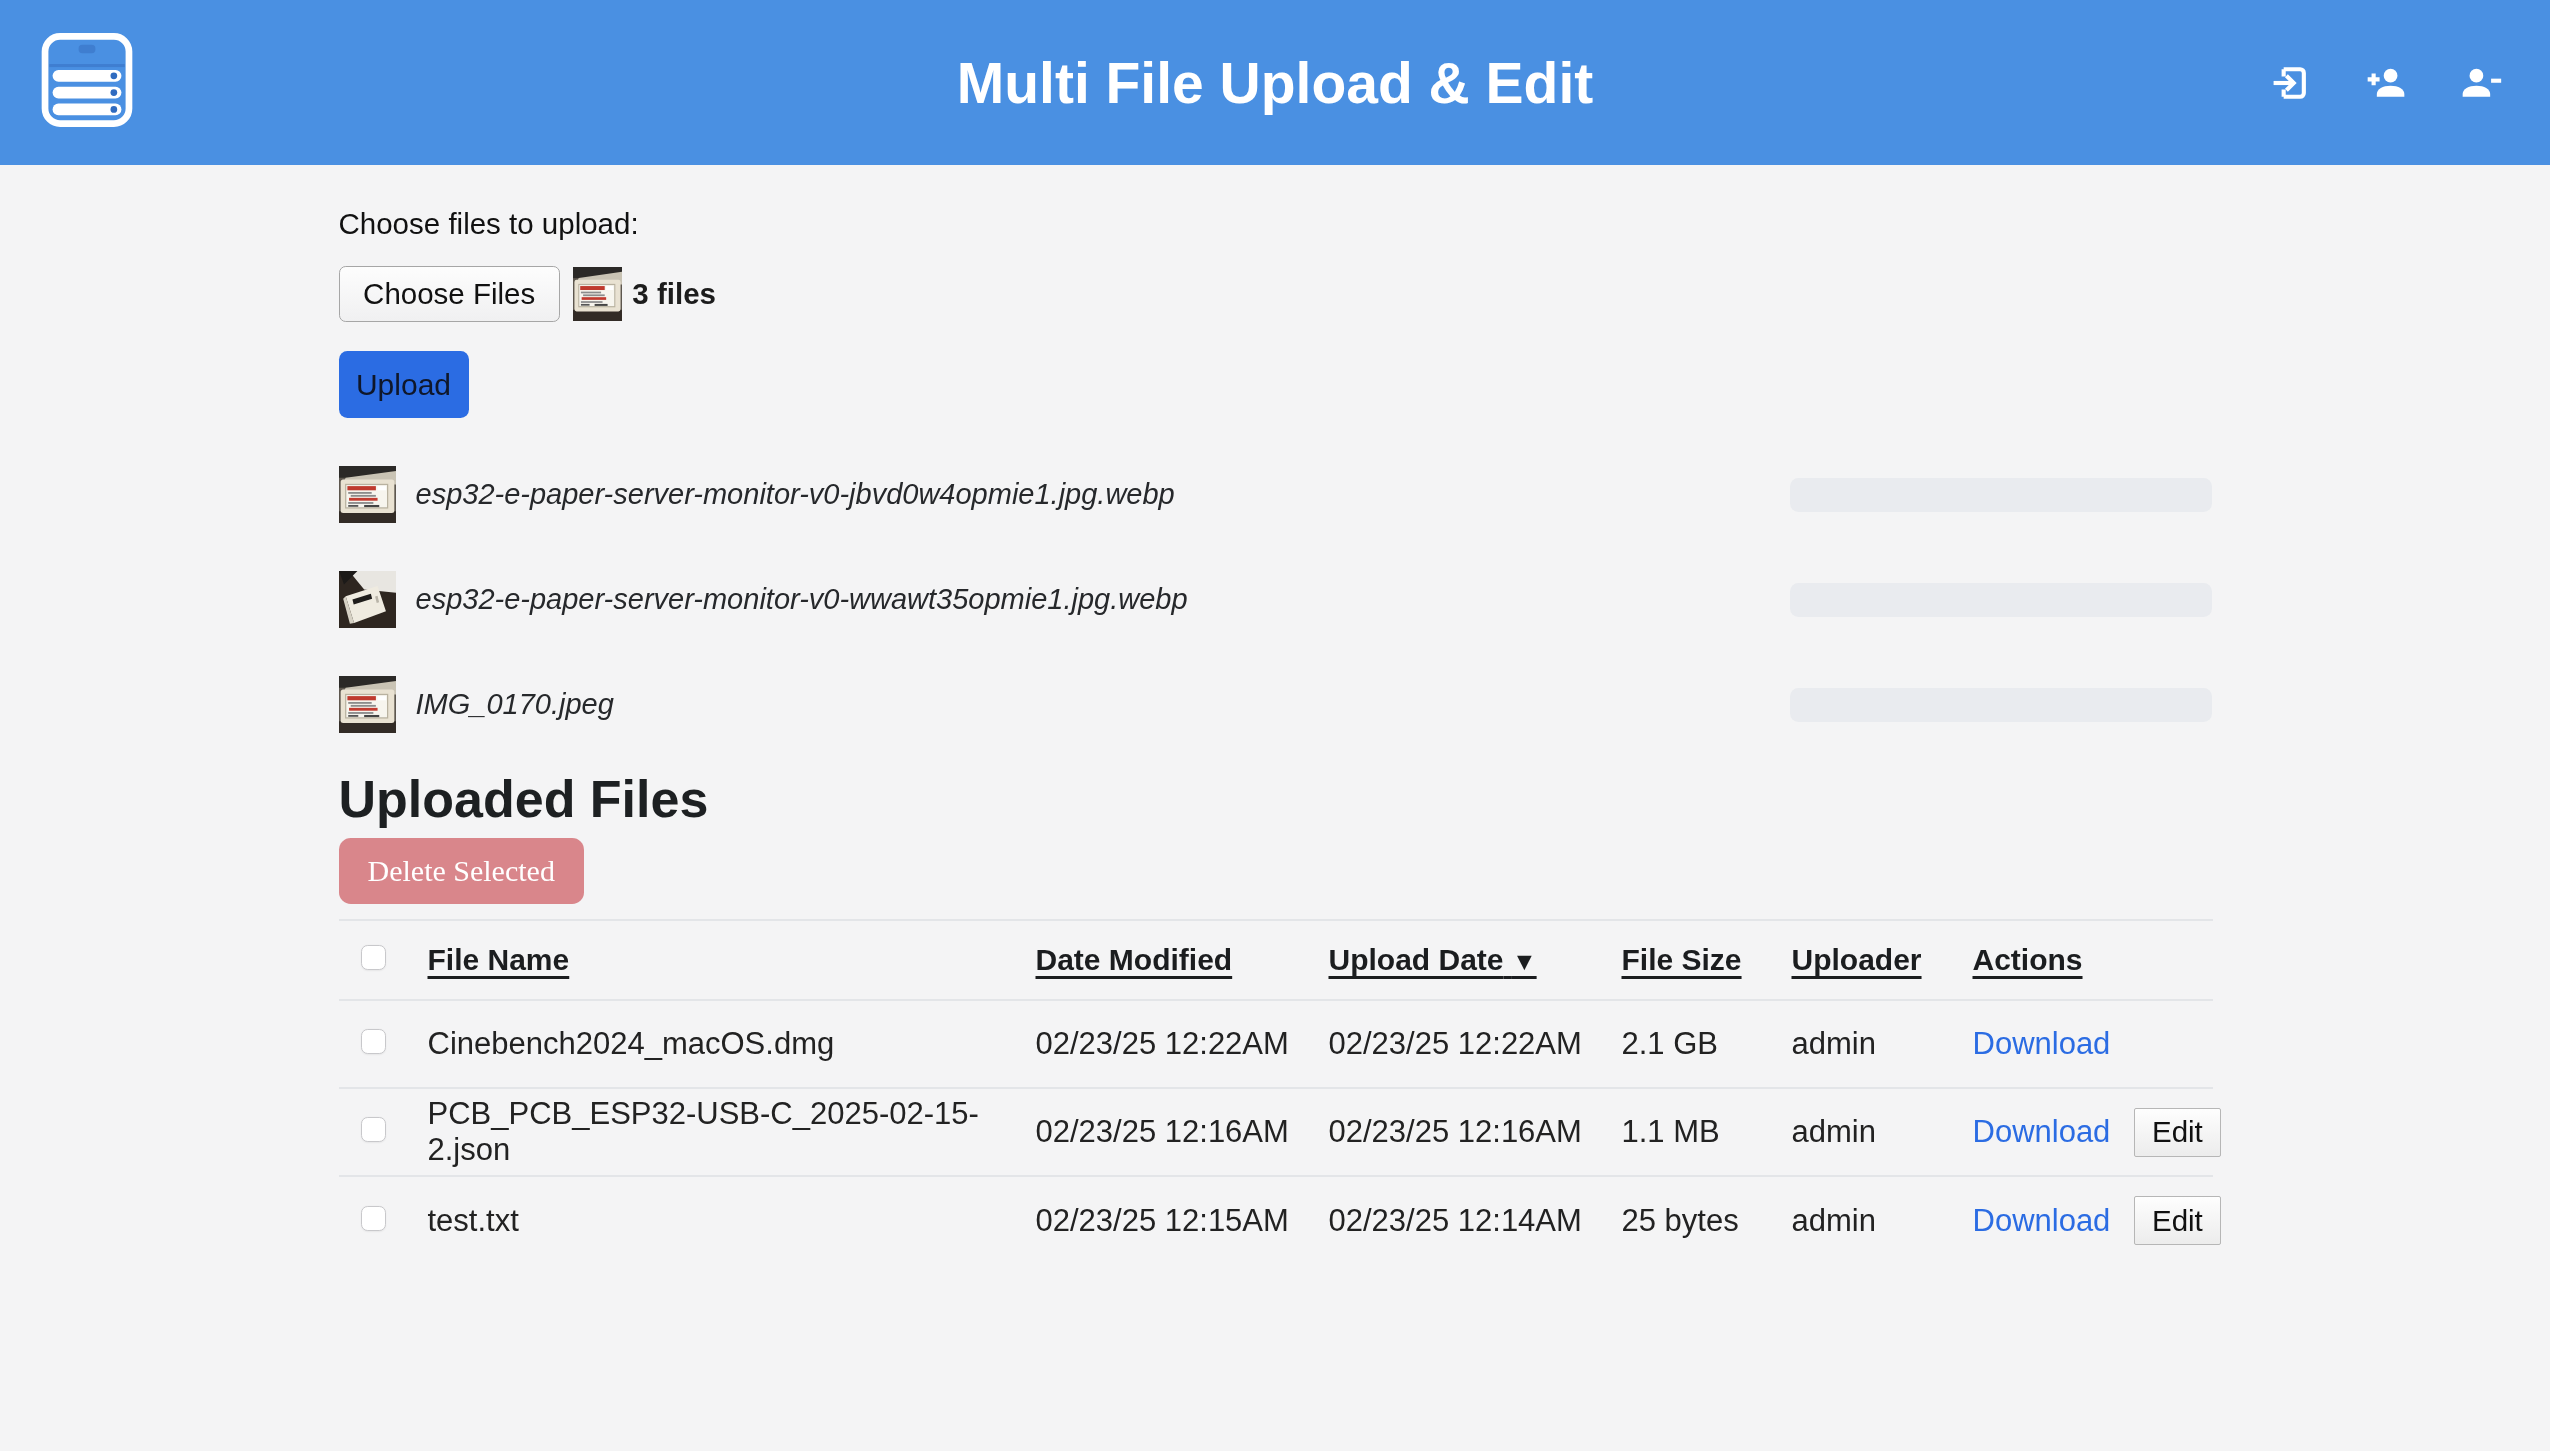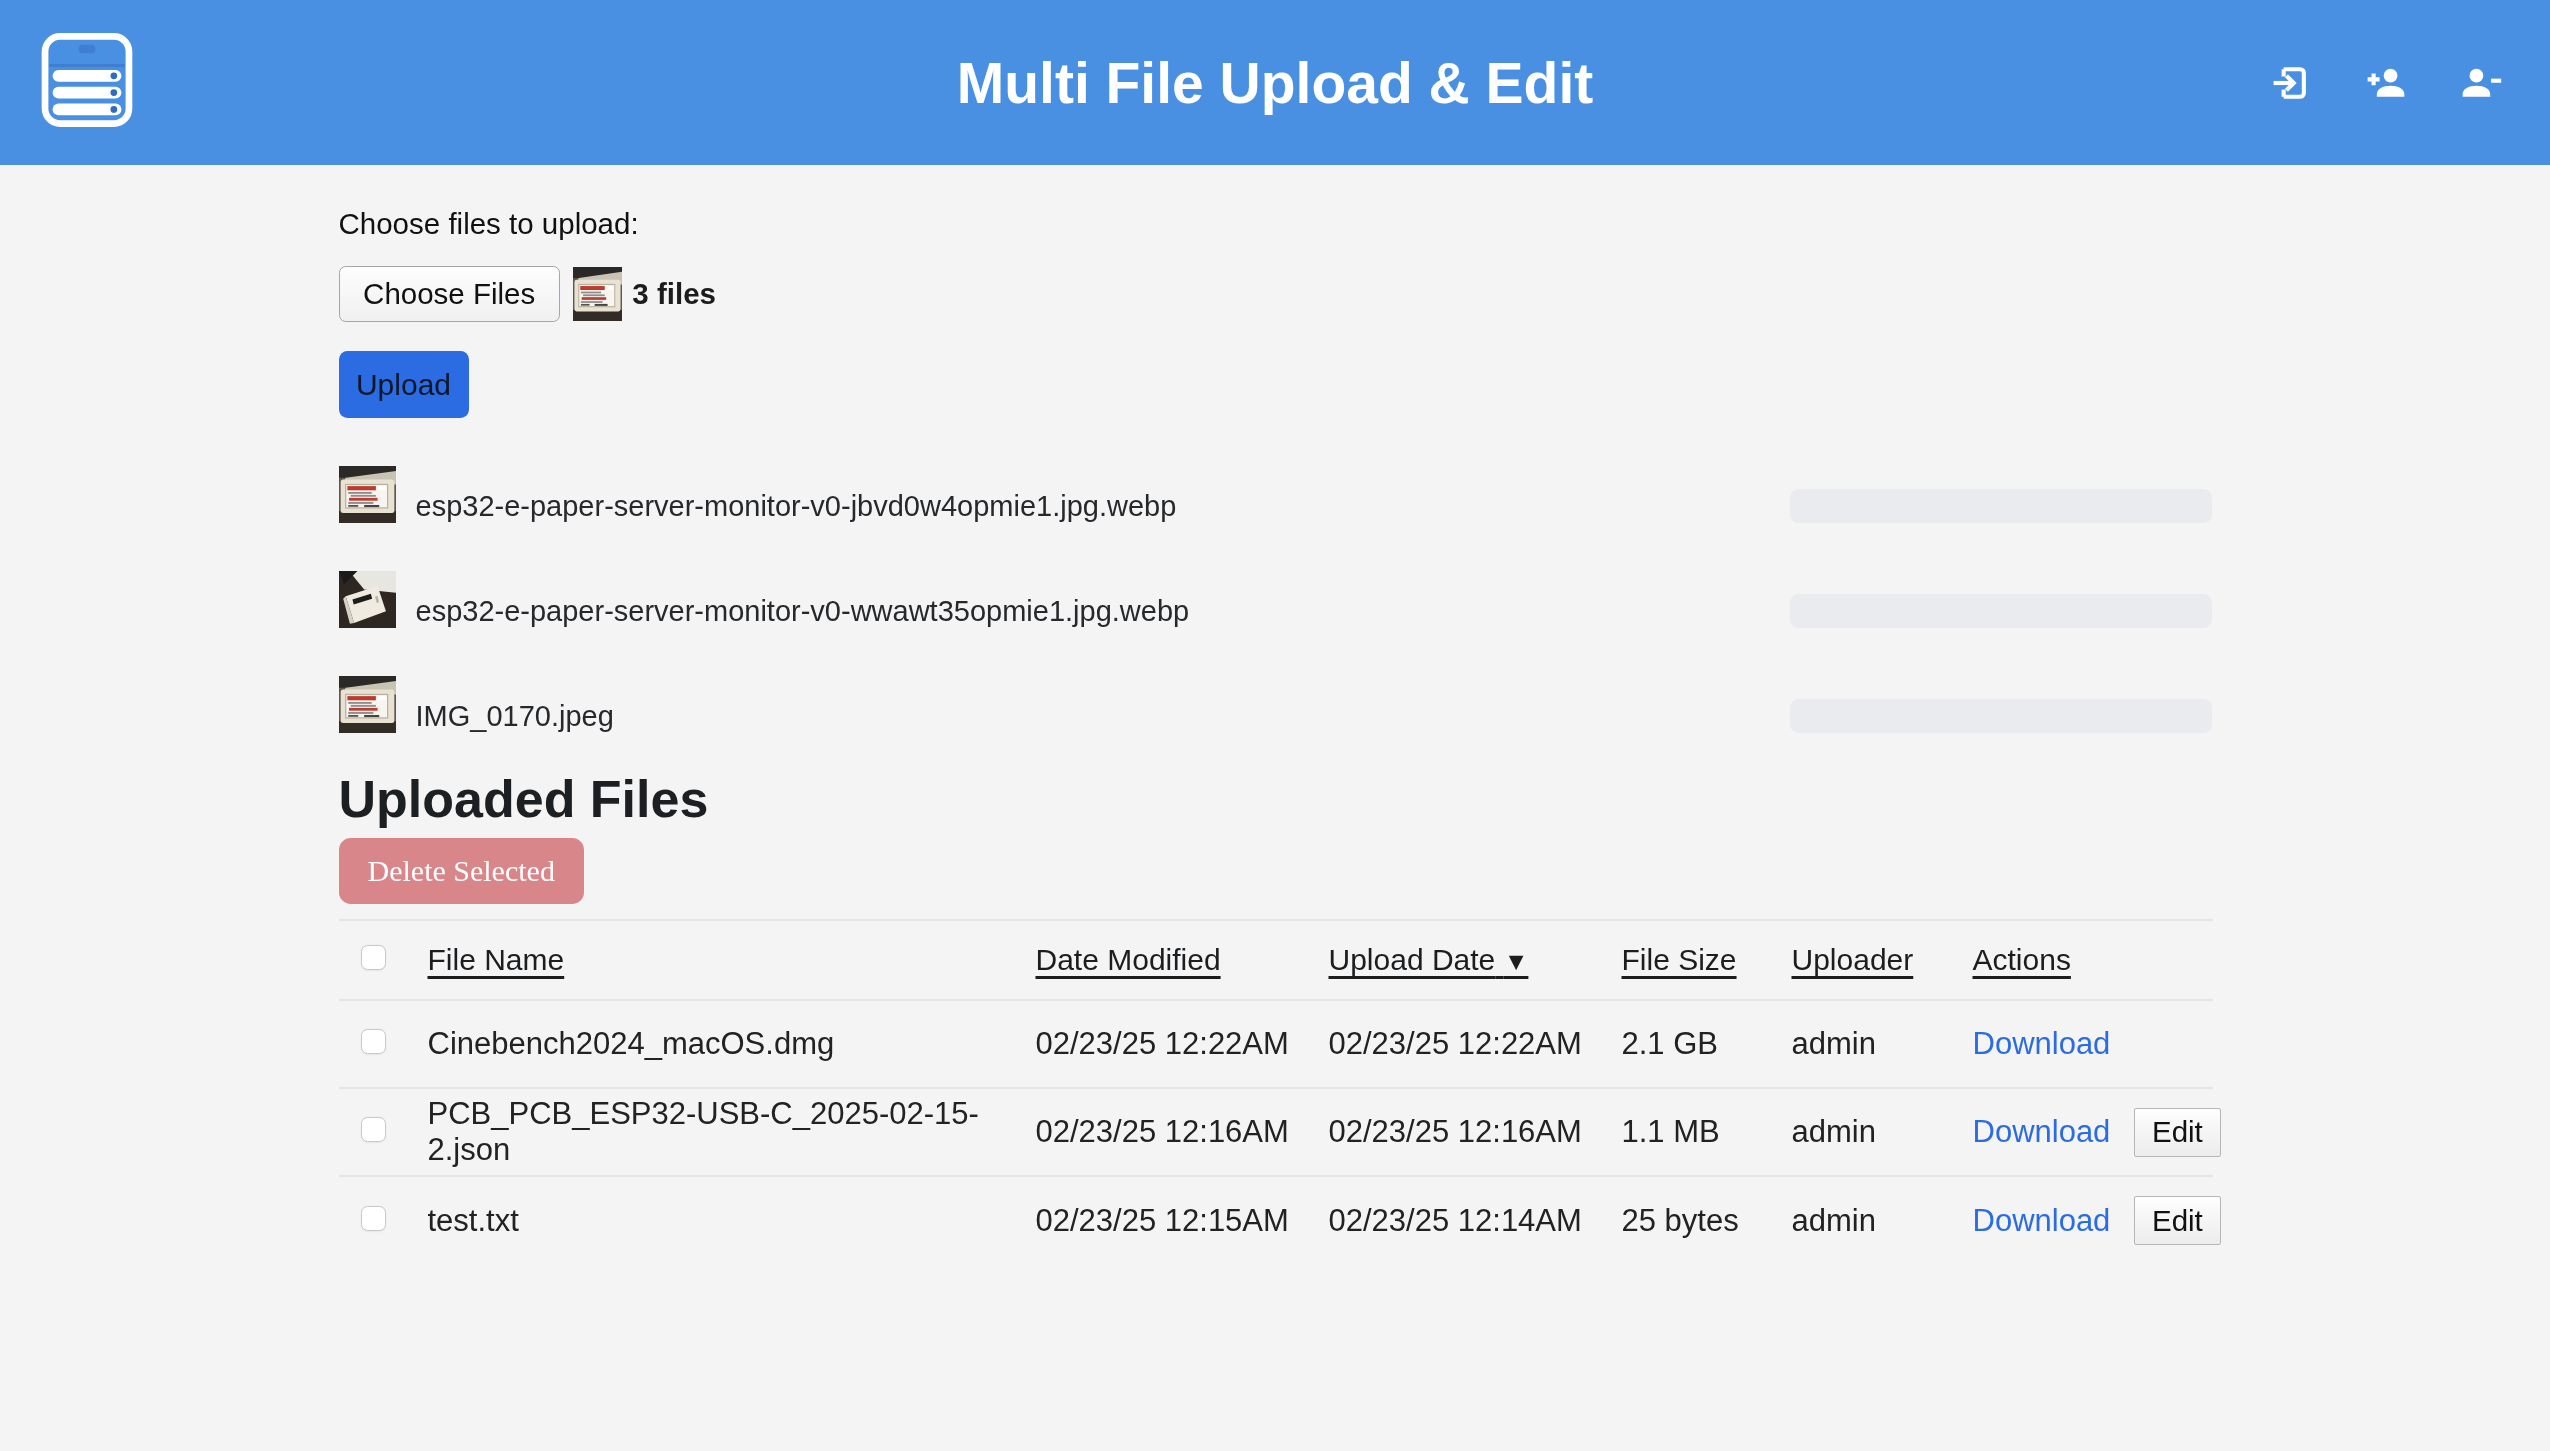--- a/index.html
+++ b/index.html
@@ -41,21 +41,21 @@
     font-family:"Liberation Sans", sans-serif;
   }
   .mini-thumb { width:49px; height:54px; margin-left:13.5px; flex:0 0 auto; }
   .file-count { font-size:29.5px; margin-left:10px; color:#1c1c1c;font-weight:bold; }
   .upload-btn {
     margin-top:29px; width:130px; height:67px;
     background:#2b6ce3; color:#0f172a; border:none; border-radius:8.4px;
     font-size:30px; font-family:"Liberation Sans", sans-serif; cursor:pointer;
     display:block;
   }
-  .upload-item { display:flex; align-items:flex-end; height:57px; margin-top:48px; }
+  .upload-item { display:flex; align-items:center; height:57px; margin-top:48px;font-style:italic; }
   .upload-item:first-of-type { margin-top:3.4px; }
   .upload-item .thumb { width:57px; height:57px; flex:0 0 auto; }
   .upload-item .fname { margin-left:20px; font-size:29px; color:#26282b; }
   .progress-track {
     margin-left:auto; width:422px; height:34px;
     background:#e9ebef; border-radius:8.4px; overflow:hidden;
   }
   .progress-fill { height:100%; background:#2b6ce3; width:0; }
 
   
@@ -65,21 +65,21 @@
     background:#d9868b; color:#ffffff; border:none; border-radius:11.8px;
     font-size:30px; font-family:Liberation Serif, serif; cursor:pointer;
     display:inline-flex; align-items:center;
   }
   table.files-table {
     margin-top:15px; width:1873px; border-collapse:collapse; table-layout:fixed;
   }
   .files-table th, .files-table td { text-align:left; padding:0; vertical-align:middle; }
   .files-table thead tr { height:80px; border-top:2.5px solid #e3e5e8; }
   .files-table tbody tr { height:88px; border-top:2.5px solid #e3e5e8; }
-  .files-table th { font-size:30px; font-weight:normal; color:#1b1d1f; cursor:pointer; }
+  .files-table th { font-size:30px; font-weight:bold; color:#1b1d1f; cursor:pointer; }
   .files-table th .th-label { text-decoration:underline; text-underline-offset:5.9px; text-decoration-thickness:2.5px; }
   .files-table td { font-size:31px; color:#222; }
   .sort-arrow { font-size:25px; }
   .cb {
     width:25px; height:25px; border:1.7px solid #c8c8cb; border-radius:6.7px;
     background:#fff; display:inline-block; cursor:pointer;
     box-shadow:0 0.8px 1.7px rgba(0,0,0,0.06);
   }
   .dl-link { color:#2b6ce3; text-decoration:none; cursor:pointer; }
   .edit-btn {

